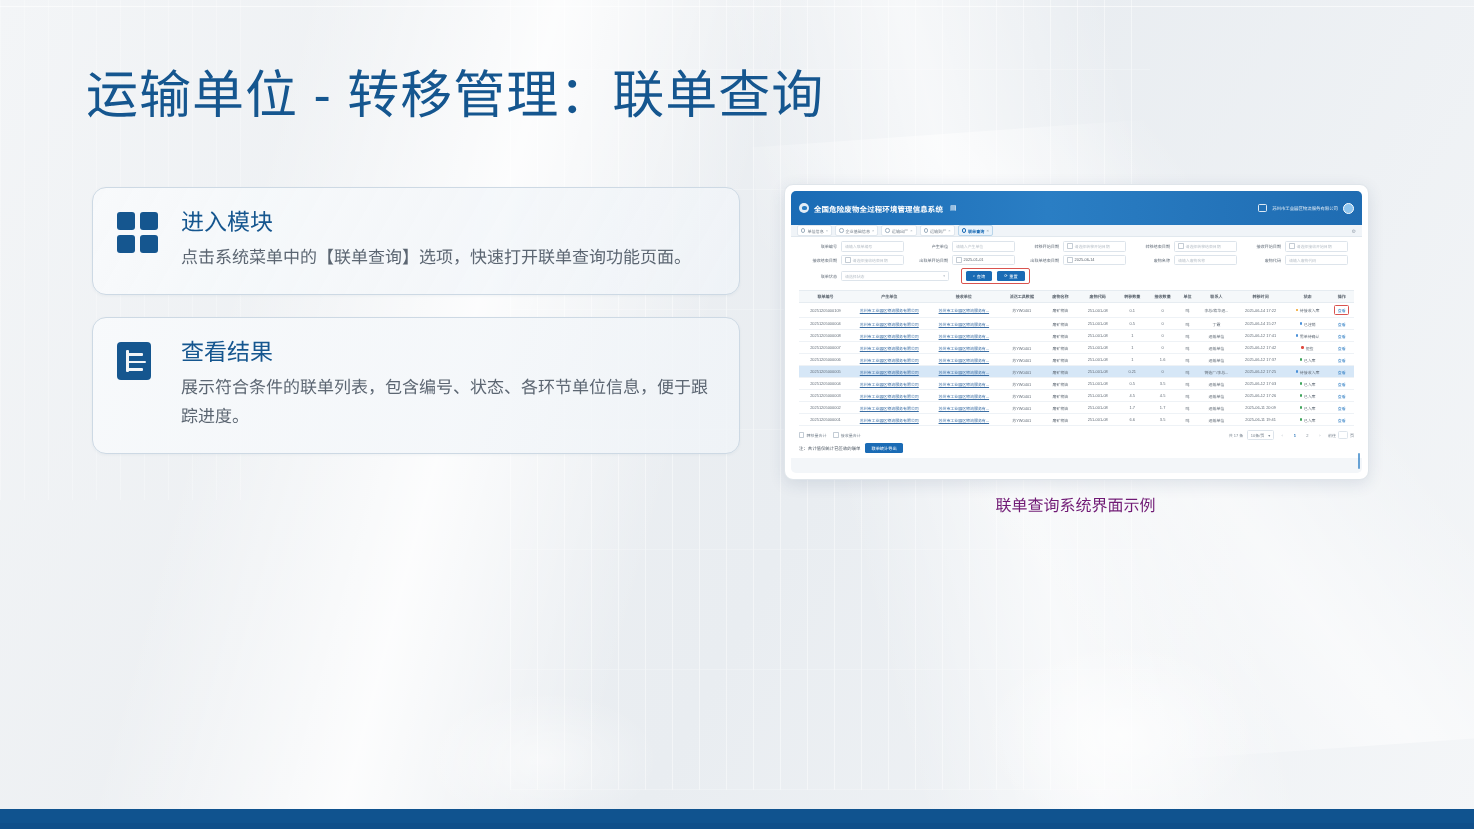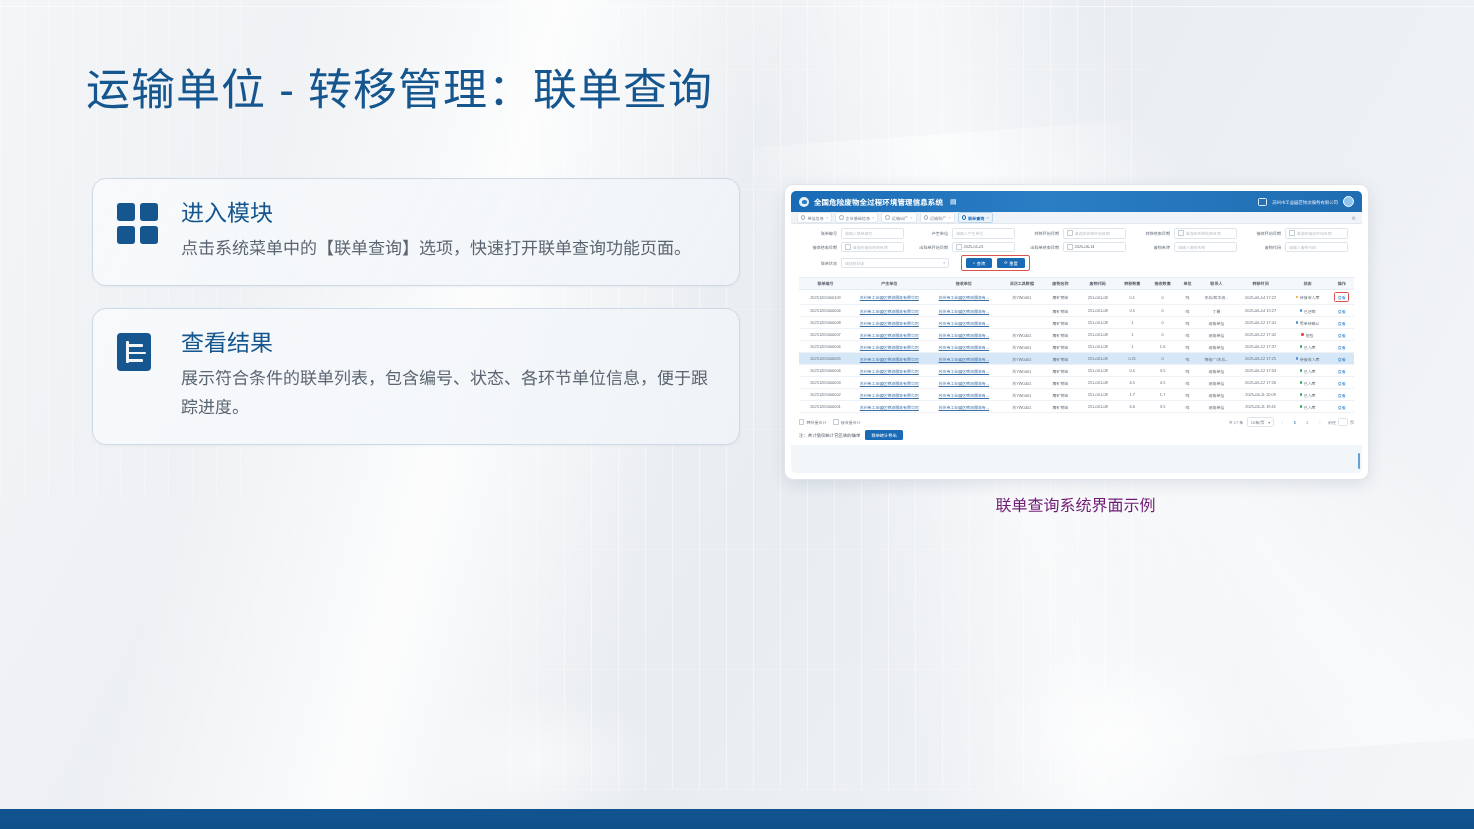--- a/index.html
+++ b/index.html
@@ -26,25 +26,25 @@
     transform:rotate(-4deg);}
   .bg-blur1{position:absolute;left:980px;top:640px;width:280px;height:190px;border-radius:50%;
     background:radial-gradient(ellipse at center,rgba(255,255,255,.7),rgba(255,255,255,0) 70%);}
   .bg-blur2{position:absolute;left:420px;top:690px;width:240px;height:140px;border-radius:50%;
     background:radial-gradient(ellipse at center,rgba(255,255,255,.55),rgba(255,255,255,0) 70%);}
   .bg-line-top{position:absolute;left:0;top:6px;width:100%;height:1px;background:rgba(255,255,255,.6);}
   .footer-bar{position:absolute;left:0;bottom:0;width:100%;height:20px;background:#10538f;}
   .footer-bar:after{content:"";position:absolute;left:0;bottom:0;width:100%;height:6px;background:#0d4c85;opacity:.5;}
 
   
-  .page-title{position:absolute;left:86px;top:64px;font-size:44px;line-height:1.2;
+  .page-title{position:absolute;left:86px;top:64px;font-size:52px;line-height:1.2;
     color:#15568f;font-weight:400;letter-spacing:1px;white-space:nowrap;}
 
   
-  .cards{position:absolute;left:92px;top:178px;width:648px;}
+  .cards{position:absolute;left:92px;top:187px;width:648px;}
   .card{position:relative;border:1px solid #cdd9e4;border-radius:14px;
     background:linear-gradient(120deg,rgba(248,250,252,.92),rgba(240,244,248,.82));
     box-shadow:0 1px 3px rgba(40,70,100,.05);
     padding:20px 22px 22px 24px;margin-bottom:22px;display:flex;gap:22px;align-items:flex-start;}
   .card-icon{flex:0 0 auto;width:42px;height:42px;margin-top:4px;position:relative;}
   
   .ic-grid{display:grid;grid-template-columns:18px 18px;grid-template-rows:18px 18px;gap:5px;}
   .ic-grid i{background:#15568f;border-radius:3px;display:block;width:18px;height:18px;}
   
   .ic-search{width:40px;height:40px;}
@@ -65,21 +65,21 @@
   .card-title{font-size:23px;color:#15568f;line-height:1.25;margin-bottom:7px;}
   .card-text{font-size:17px;color:#5c6672;line-height:1.68;}
 
   
   .shot-wrap{position:absolute;left:784px;top:184px;width:583px;height:294px;
     background:#ffffff;border:1px solid #dfe5ea;border-radius:9px;
     box-shadow:0 4px 16px rgba(30,60,95,.12);overflow:hidden;}
   .shot{position:absolute;inset:6px;border-radius:5px;overflow:hidden;background:#f3f6f9;
     font-size:4.1px;color:#5b6672;}
   
-  .app-head{height:21px;background:linear-gradient(90deg,#1a6bb5 0%,#2a7ec4 45%,#1f6cb2 100%);
+  .app-head{height:34px;background:linear-gradient(90deg,#1a6bb5 0%,#2a7ec4 45%,#1f6cb2 100%);
     display:flex;align-items:center;padding:0 8px;color:#fff;position:relative;}
   .app-logo{width:10px;height:10px;border-radius:50%;background:rgba(255,255,255,.88);margin-right:5px;
     position:relative;flex:0 0 auto;}
   .app-logo:after{content:"";position:absolute;left:2.5px;top:3px;width:5px;height:4px;border-radius:40%;
     background:#2a7ec4;}
   .app-name{font-size:7.4px;font-weight:bold;letter-spacing:.2px;white-space:nowrap;}
   .app-menu-ic{margin-left:7px;font-size:7px;opacity:.95;}
   .app-right{margin-left:auto;display:flex;align-items:center;gap:5px;}
   .app-msg{width:7px;height:6px;border:.8px solid rgba(255,255,255,.85);border-radius:1.5px;}
   .app-user{font-size:4.4px;opacity:.9;white-space:nowrap;}

